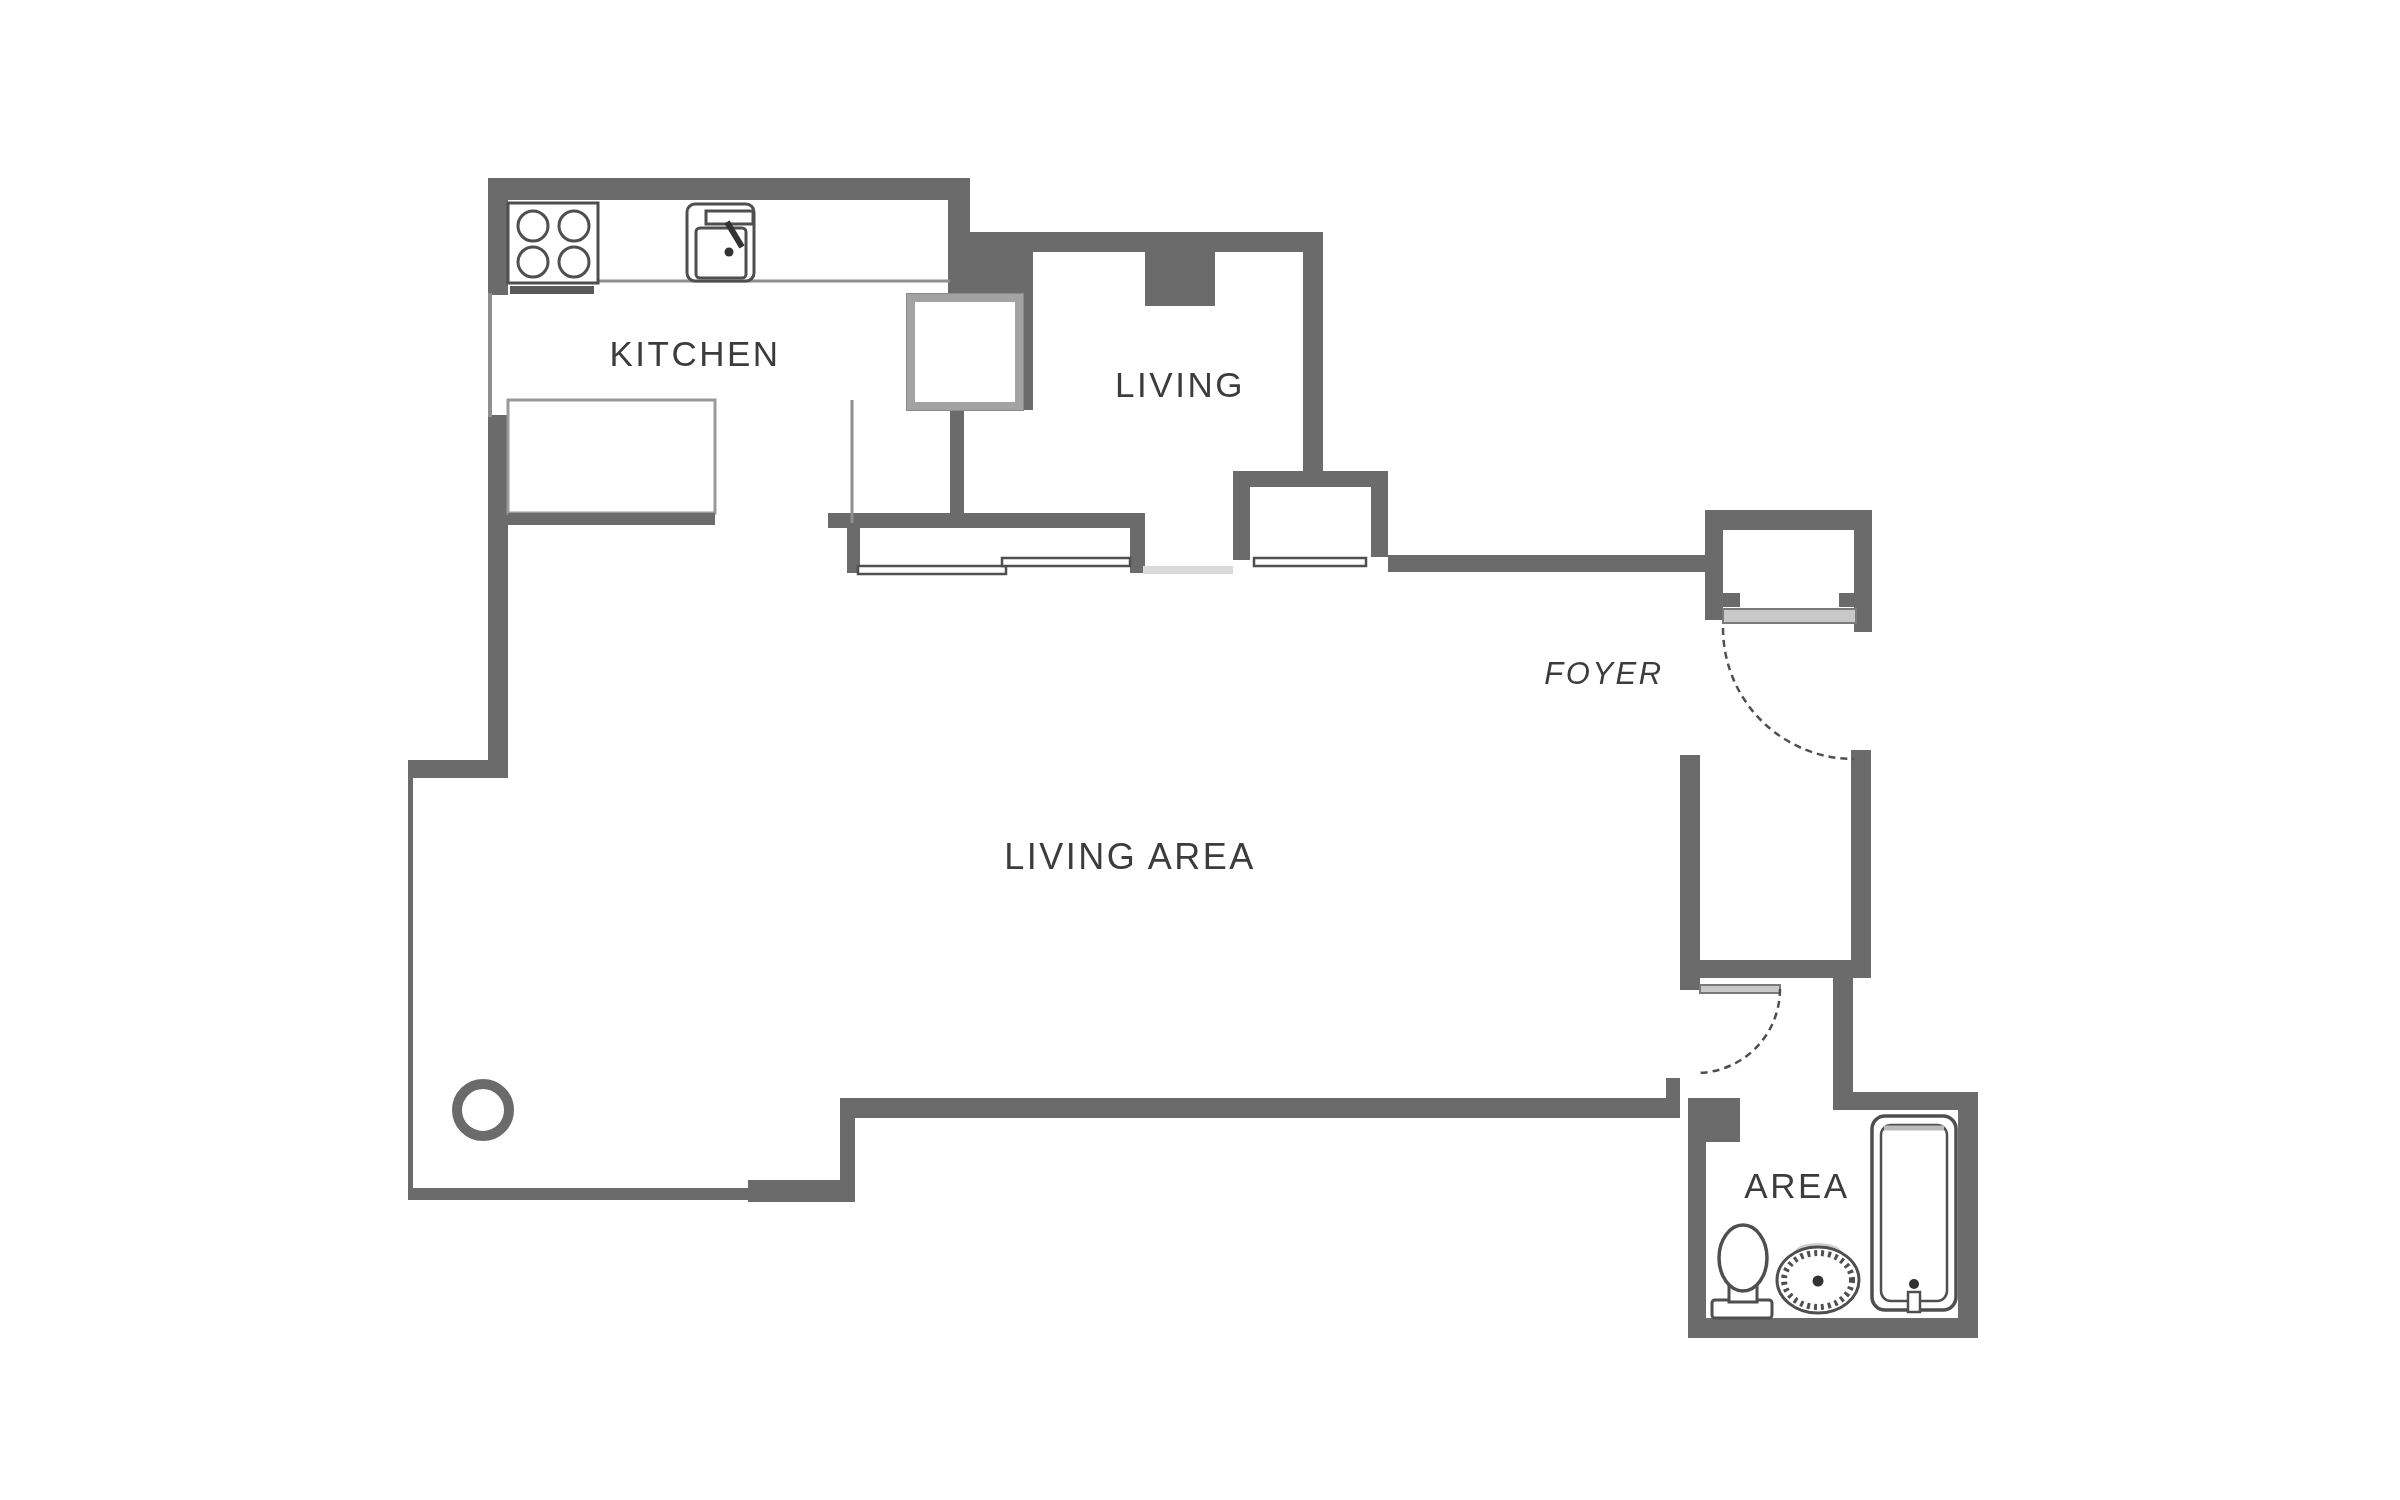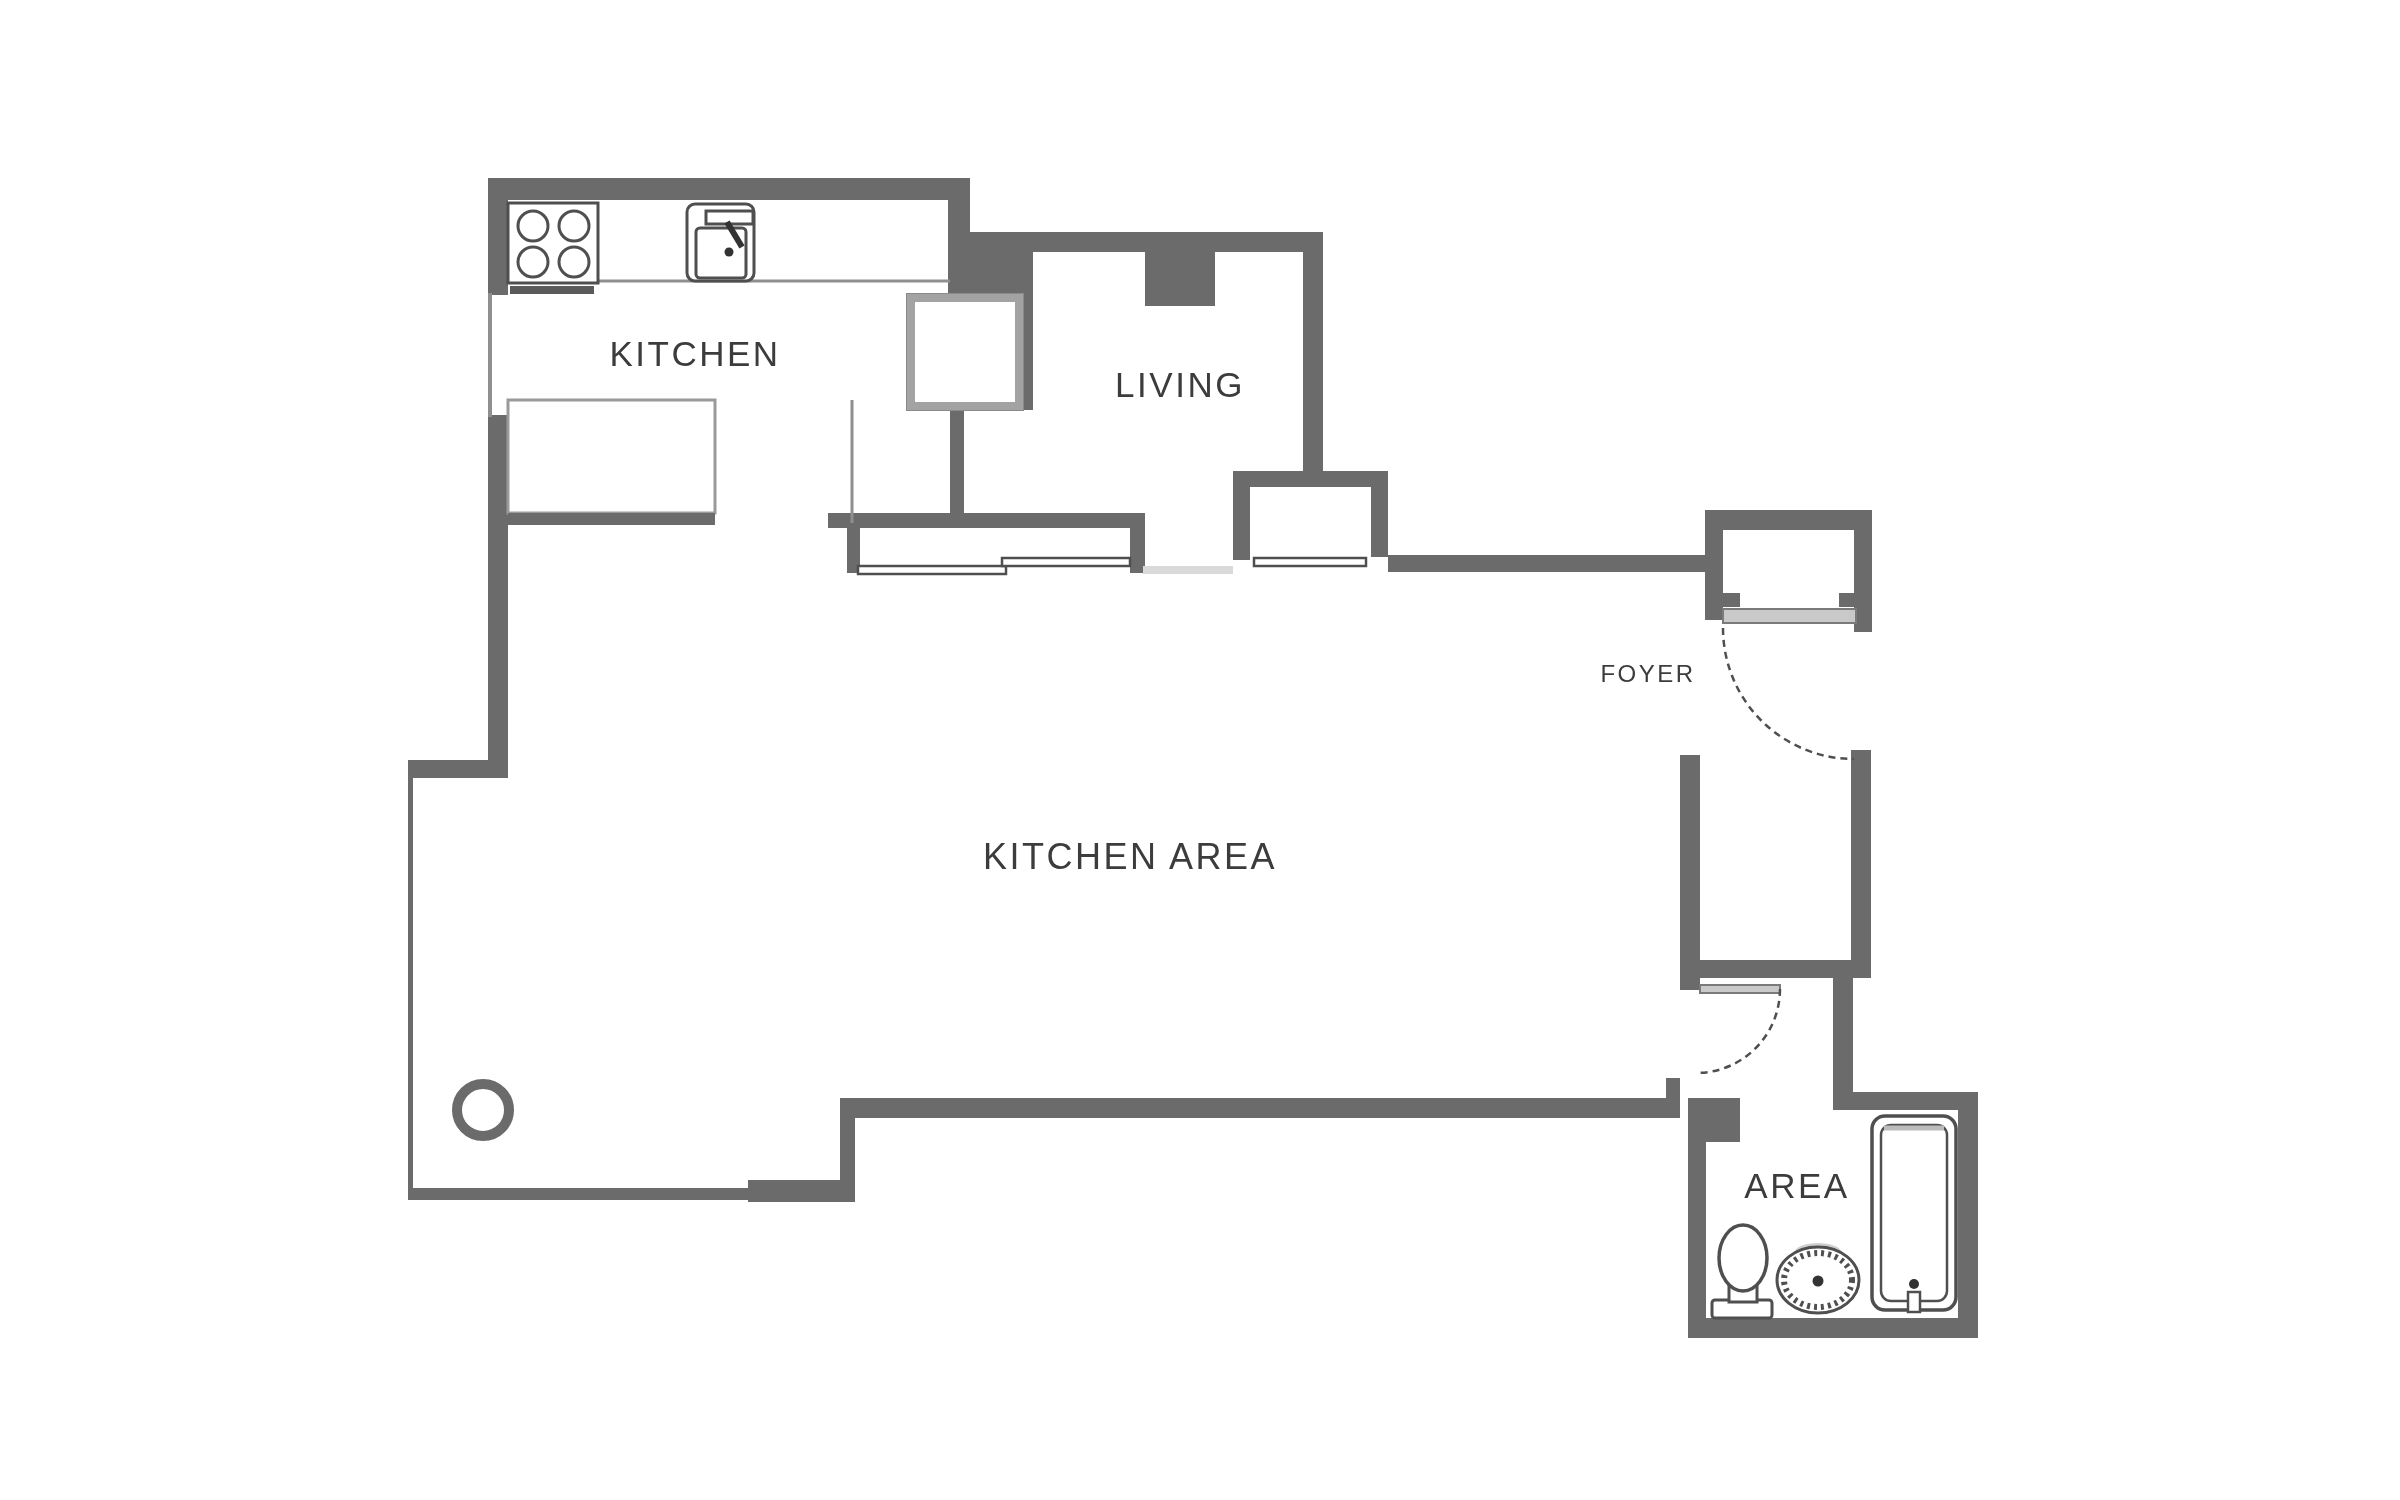--- a/index.html
+++ b/index.html
@@ -175,17 +175,17 @@
       <rect class="fx" x="1881" y="1125" width="66" height="176" rx="10" stroke-width="2.5"></rect>
       <line x1="1884" y1="1128" x2="1944" y2="1128" stroke="#bbbbbb" stroke-width="5"></line>
       <circle cx="1914" cy="1284" r="5" fill="#333"></circle>
       <rect class="fx" x="1908" y="1292" width="12" height="20" stroke-width="2.5"></rect>
     </g>
 
   </svg>
 
   <div class="lbl" style="left:695px;top:354px;font-size:35px;">KITCHEN</div>
   <div class="lbl" style="left:1180px;top:385px;font-size:35px;">LIVING</div>
-  <div class="lbl" style="left:1648px;top:674px;font-size:24px;">FOYER</div>
-  <div class="lbl" style="left:1130px;top:857px;font-size:36px;">KITCHEN AREA</div>
+  <div class="lbl" style="left:1604px;top:674px;font-size:31px;font-style:italic;">FOYER</div>
+  <div class="lbl" style="left:1130px;top:857px;font-size:36px;">LIVING AREA</div>
   <div class="lbl" style="left:1797px;top:1186px;font-size:35px;">AREA</div>
 
 </div>
 
 </body></html>

